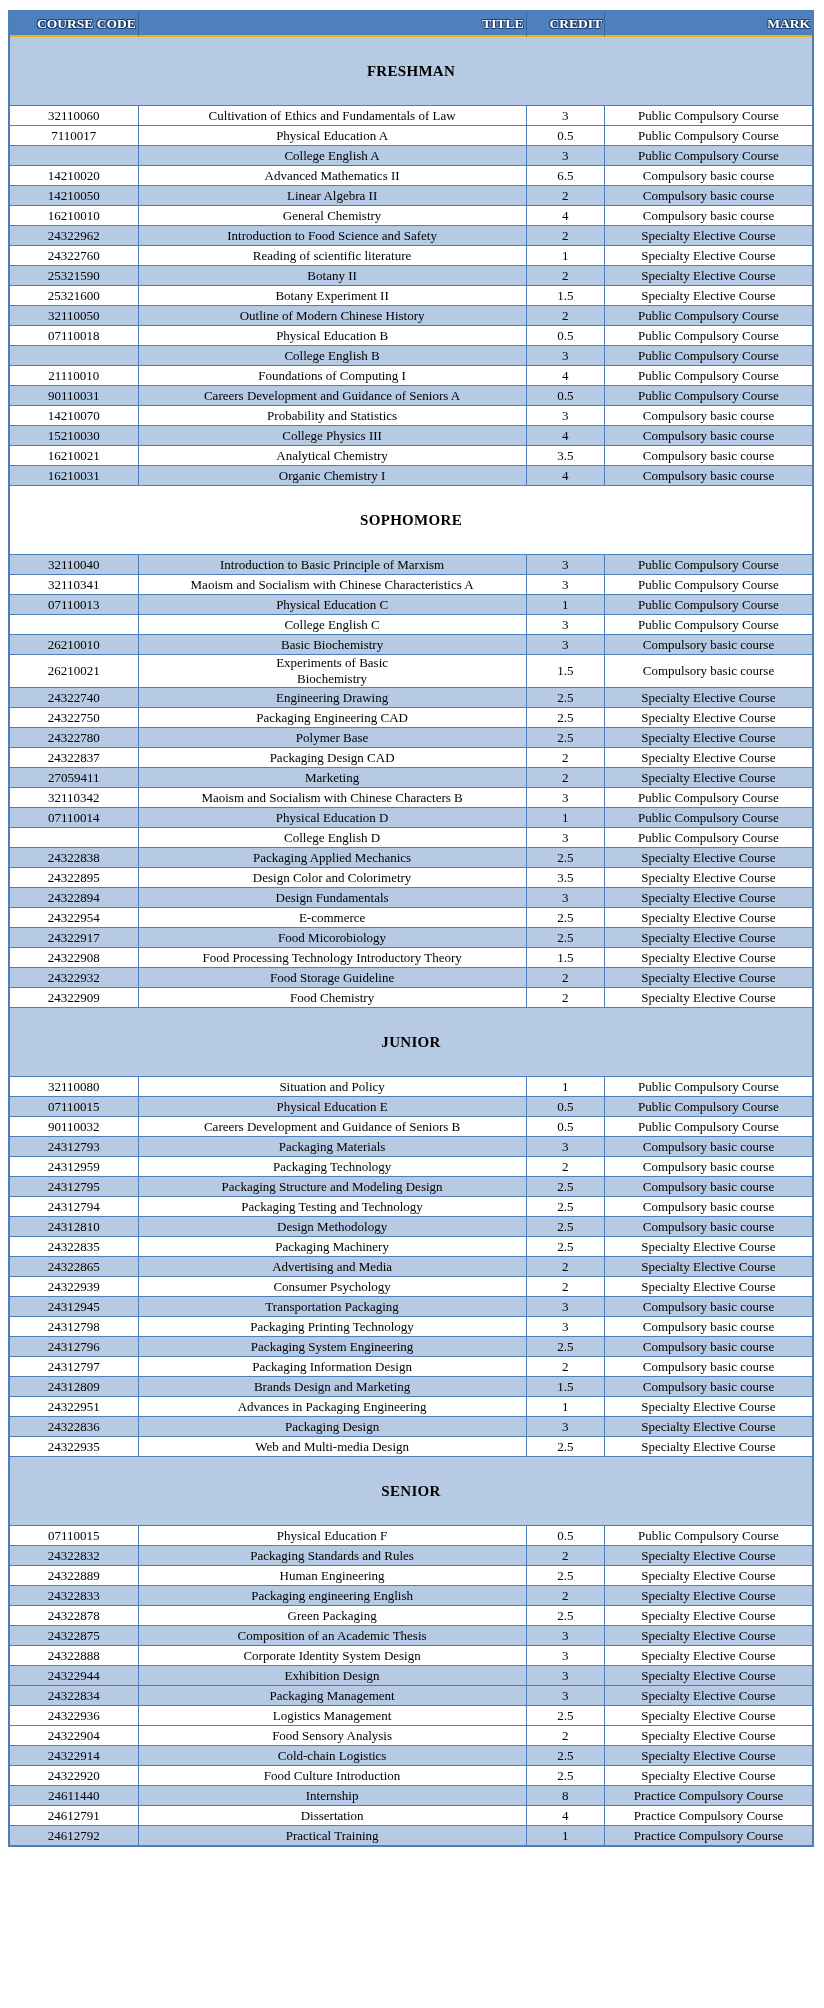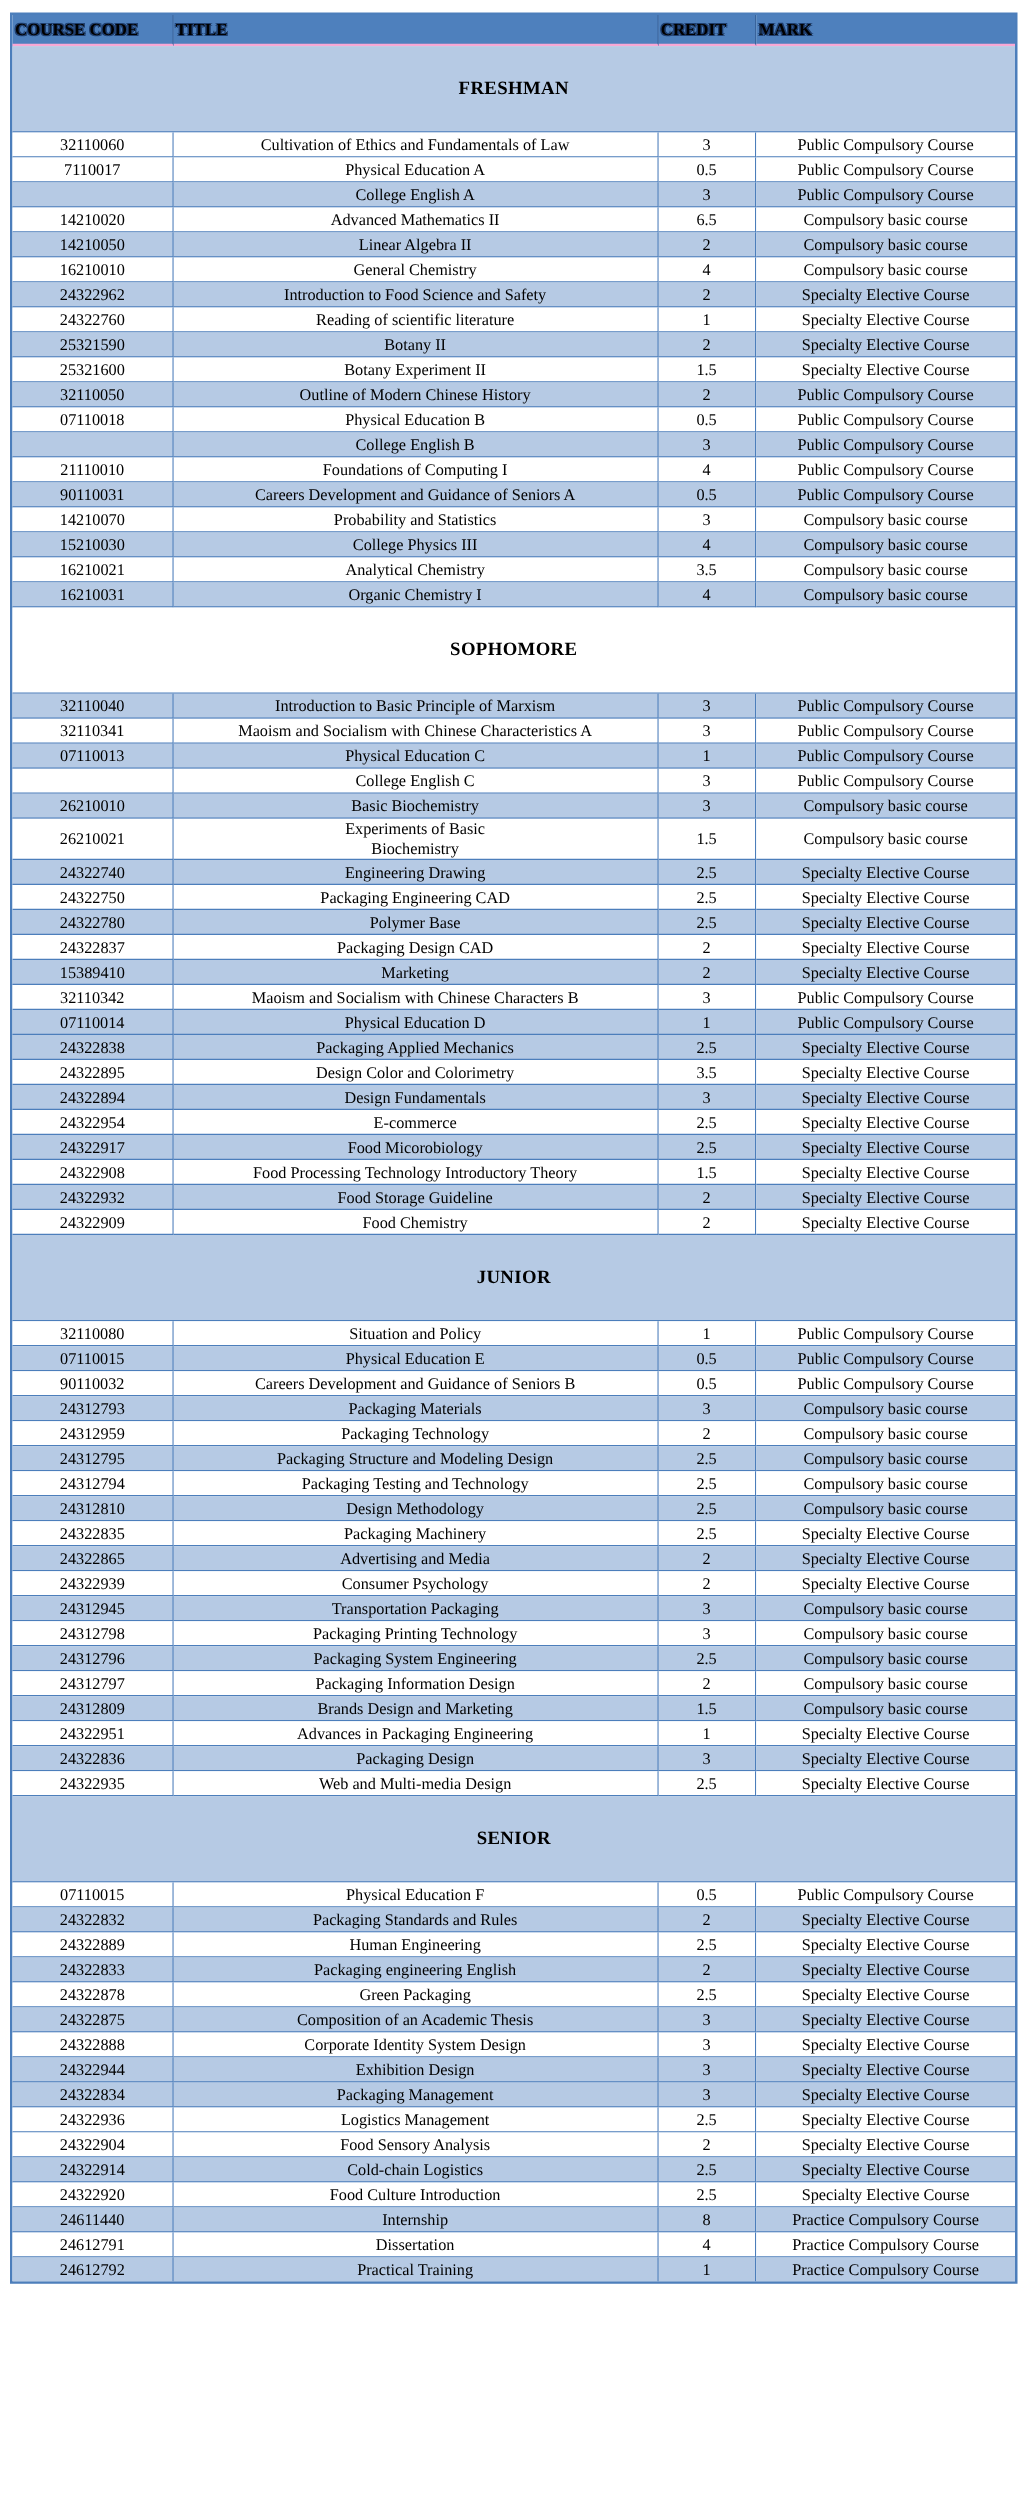--- a/index.html
+++ b/index.html
@@ -22,29 +22,29 @@
     width: 806px;
     border: 2px solid #4C7EBB;
   }
   table.course-table col.c-code   { width: 128px; }
   table.course-table col.c-title  { width: 386px; }
   table.course-table col.c-credit { width: 78px;  }
   table.course-table col.c-mark   { width: 206px; }
 
   th {
     background: #4E80BD;
-    color: #000000;
+    color: #ffffff;
     font-weight: bold;
     font-size: 13.5px;
     height: 23px;
-    text-align: left;
+    text-align: right;
     vertical-align: middle;
     padding: 0 2px;
     border-right: 1px solid #39639B;
-    border-bottom: 2px solid #f9a8d4;
+    border-bottom: 2px solid #eab308;
     text-shadow: -1px -1px 0 #1F3E6E, 1px -1px 0 #1F3E6E,
                  -1px  1px 0 #1F3E6E, 1px  1px 0 #1F3E6E;
     overflow: hidden;
   }
   th:last-child { border-right: none; }
 
   td {
     font-size: 13px;
     color: #000000;
     text-align: center;
@@ -265,35 +265,41 @@
           <td>2.5</td>
           <td>Specialty Elective Course</td>
         </tr>
         <tr class="white">
           <td>24322837</td>
           <td class="title-cell">Packaging Design CAD</td>
           <td>2</td>
           <td>Specialty Elective Course</td>
         </tr>
         <tr class="blue">
-          <td>15389410</td>
+          <td>27059411</td>
           <td class="title-cell">Marketing</td>
           <td>2</td>
           <td>Specialty Elective Course</td>
         </tr>
         <tr class="white">
           <td>32110342</td>
           <td class="title-cell">Maoism and Socialism with Chinese Characters B</td>
           <td>3</td>
           <td>Public Compulsory Course</td>
         </tr>
         <tr class="blue">
           <td>07110014</td>
           <td class="title-cell">Physical Education D</td>
           <td>1</td>
+          <td>Public Compulsory Course</td>
+        </tr>
+        <tr class="white">
+          <td></td>
+          <td class="title-cell">College English D</td>
+          <td>3</td>
           <td>Public Compulsory Course</td>
         </tr>
         <tr class="blue">
           <td>24322838</td>
           <td class="title-cell">Packaging Applied Mechanics</td>
           <td>2.5</td>
           <td>Specialty Elective Course</td>
         </tr>
         <tr class="white">
           <td>24322895</td>

